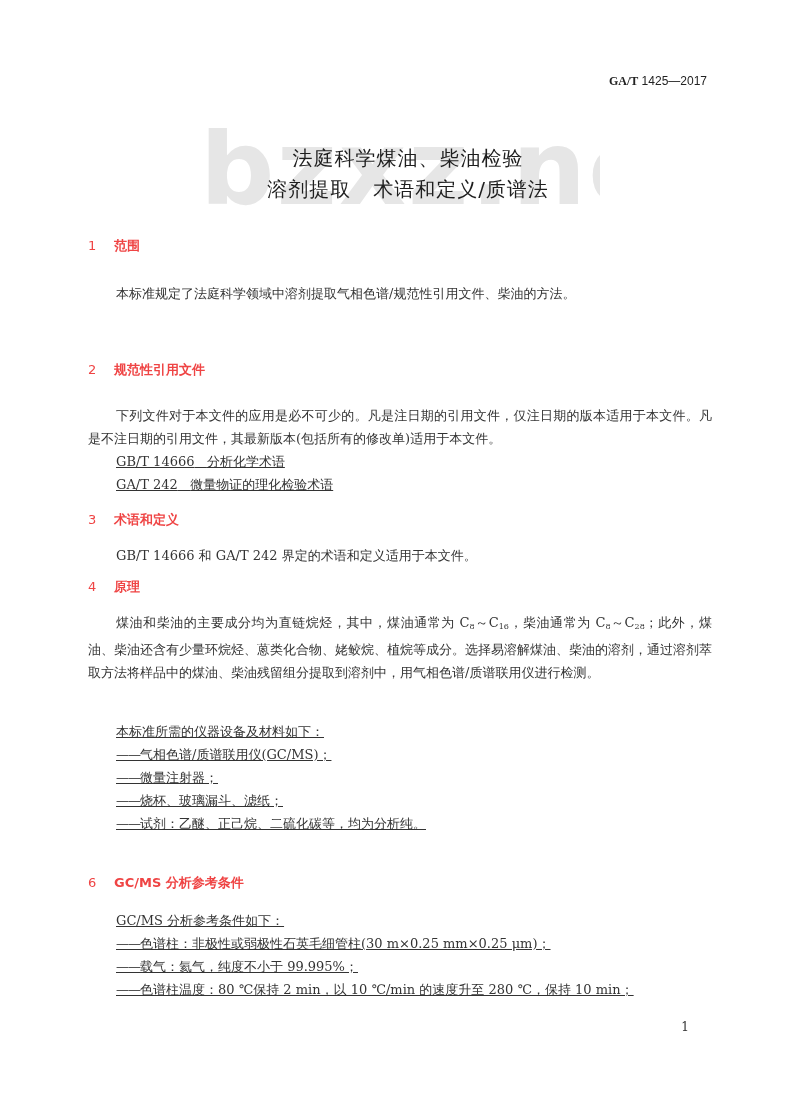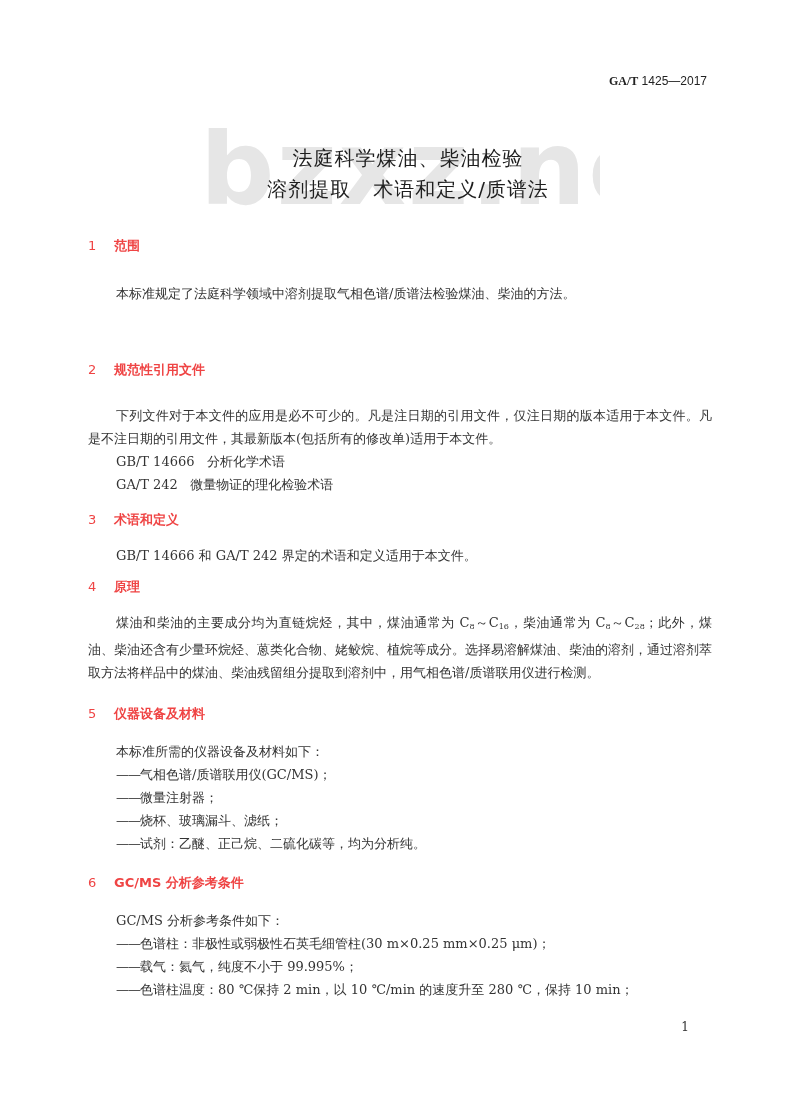--- a/index.html
+++ b/index.html
@@ -26,21 +26,21 @@
       color: #1e1e1e; z-index: 1; letter-spacing: 1px; margin-left: 16px;
     }
     .title .gap { display: inline-block; width: 22px; }
     .section { position: absolute; left: 88px; right: 88px; font-size: 13px; }
     .h {
       font-family: "DejaVu Sans", sans-serif; font-weight: bold; font-size: 13px;
       color: #ef4444; height: 20px; line-height: 20px;
     }
     .h .num { display: inline-block; width: 26px; font-weight: normal; }
     .p { line-height: 23px; font-size: 13px; color: #333; text-indent: 28px; margin: 0; text-align: justify; }
-    .li { line-height: 23px; font-size: 13px; color: #333; padding-left: 28px; }
+    .li { line-height: 23px; font-size: 13px; color: #333; padding-left: 28px; text-decoration: underline; }
     .dash { letter-spacing: -1px; }
     sub { font-size: 8px; vertical-align: -2px; }
     .pageno { position: absolute; top: 1020px; right: 111px; font-size: 12px; color: #333; }
   </style>
 </head>
 <body>
 
 <div class="std-no">
   <b>GA/T</b>&nbsp;<span>1425—2017</span>
 </div>
@@ -48,21 +48,21 @@
 <div class="watermark">bzxz.net</div>
 
 <div class="title">
   <div>法庭科学煤油、柴油检验</div>
   <div><span>溶剂提取</span><span class="gap"></span><span>术语和定义/质谱法</span></div>
 </div>
 
 <div class="section" style="top:236px">
   <div class="h"><span class="num">1</span><span>范围</span></div>
   <div style="height:26px"></div>
-  <p class="p">本标准规定了法庭科学领域中溶剂提取气相色谱/质谱法检验煤油、柴油的方法。</p>
+  <p class="p">本标准规定了法庭科学领域中溶剂提取气相色谱/规范性引用文件、柴油的方法。</p>
 </div>
 
 <div class="section" style="top:360px">
   <div class="h"><span class="num">2</span><span>规范性引用文件</span></div>
   <div style="height:24px"></div>
   <p class="p">下列文件对于本文件的应用是必不可少的。凡是注日期的引用文件，仅注日期的版本适用于本文件。凡是不注日期的引用文件，其最新版本(包括所有的修改单)适用于本文件。</p>
   <div class="li"><span>GB/T 14666</span>&nbsp;&nbsp;&nbsp;<span>分析化学术语</span></div>
   <div class="li"><span>GA/T 242</span>&nbsp;&nbsp;&nbsp;<span>微量物证的理化检验术语</span></div>
 </div>
 
@@ -72,21 +72,20 @@
   <p class="p">GB/T 14666 和 GA/T 242 界定的术语和定义适用于本文件。</p>
 </div>
 
 <div class="section" style="top:577px">
   <div class="h"><span class="num">4</span><span>原理</span></div>
   <div style="height:14px"></div>
   <p class="p"><span>煤油和柴油的主要成分均为直链烷烃，其中，煤油通常为 C</span><sub>8</sub><span>～C</span><sub>16</sub><span>，柴油通常为 C</span><sub>8</sub><span>～C</span><sub>28</sub><span>；此外，煤油、柴油还含有少量环烷烃、蒽类化合物、姥鲛烷、植烷等成分。选择易溶解煤油、柴油的溶剂，通过溶剂萃取方法将样品中的煤油、柴油残留组分提取到溶剂中，用气相色谱/质谱联用仪进行检测。</span></p>
 </div>
 
 <div class="section" style="top:704px">
-  <div class="h"><span class="num">5</span><span>仪器设备及材料</span></div>
   <div style="height:16px"></div>
   <div class="li">本标准所需的仪器设备及材料如下：</div>
   <div class="li" style="padding-left:28px"><span class="dash">——</span><span>气相色谱/质谱联用仪(GC/MS)；</span></div>
   <div class="li"><span class="dash">——</span><span>微量注射器；</span></div>
   <div class="li"><span class="dash">——</span><span>烧杯、玻璃漏斗、滤纸；</span></div>
   <div class="li"><span class="dash">——</span><span>试剂：乙醚、正己烷、二硫化碳等，均为分析纯。</span></div>
 </div>
 
 <div class="section" style="top:873px">
   <div class="h"><span class="num">6</span><span>GC/MS 分析参考条件</span></div>

